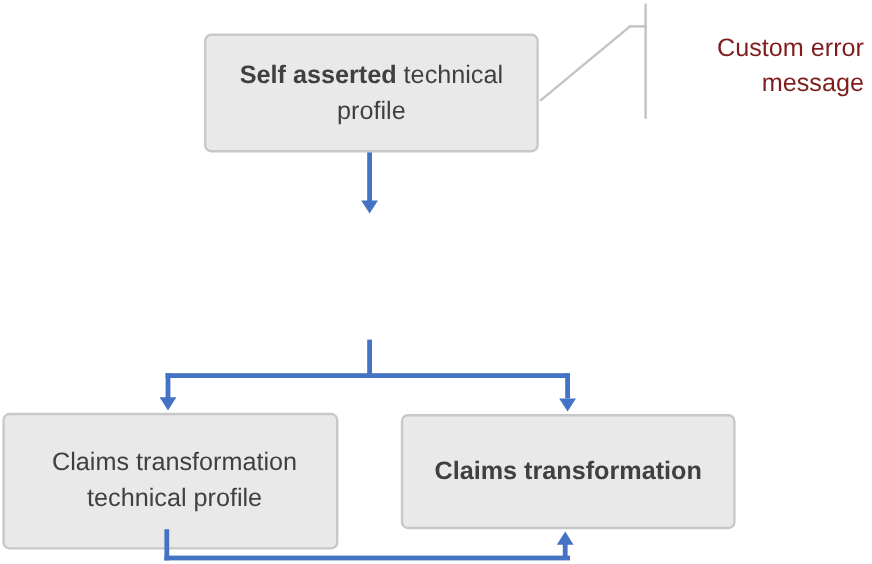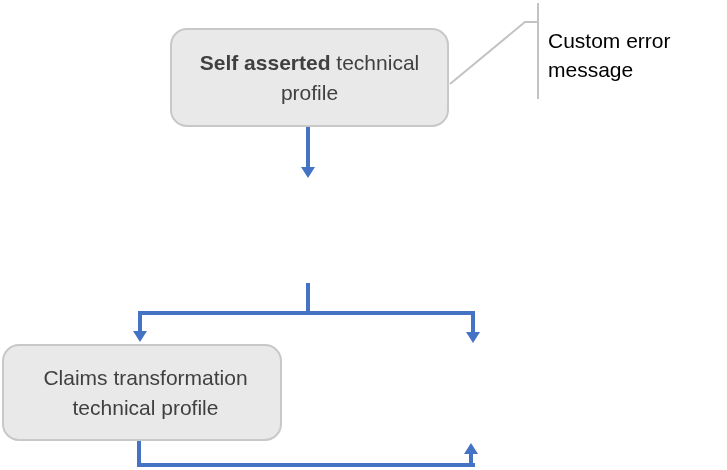--- a/index.html
+++ b/index.html
@@ -13,35 +13,35 @@
     width: 727px;
     height: 470px;
     background: #ffffff;
     overflow: hidden;
   }
   
   .node {
     position: absolute;
     background: #e9e9e9;
     border: 2px solid #c8c8c8;
-    border-radius: 17px;
+    border-radius: 6px;
     box-sizing: border-box;
     display: flex;
     align-items: center;
     justify-content: center;
     text-align: center;
     color: #404040;
     font-size: 21px;
     line-height: 30px;
     padding: 0 9px;
   }
   .node .b { font-weight: 700; }
   #node-self       { left: 170px; top: 28px;  width: 279px; height: 99px;  }
   #node-validation { left: 170px; top: 181px; width: 279px; height: 101px; }
-  #node-claims-tp  { left: 2px;   top: 344px; width: 280px; height: 97px; padding-left: 16px;  }
+  #node-claims-tp  { left: 2px;   top: 344px; width: 280px; height: 114px; padding-left: 16px;  }
   #node-claims     { left: 334px; top: 345px; width: 279px; height: 96px;  }
 
   
   .line {
     position: absolute;
     background: #4472C4;
   }
   .ah {
     position: absolute;
     width: 0;
@@ -78,22 +78,22 @@
   #callout-diagonal {
     left: 450px; top: 83px; width: 98px; height: 2px;
     transform: rotate(-39.6deg);
     transform-origin: 0 50%;
   }
   #callout-horizontal { left: 524px; top: 21px; width: 15px; height: 2px; }
   #callout-vertical   { left: 537px; top: 3px;  width: 2px;  height: 96px; }
   #callout-text {
     position: absolute;
     left: 548px; top: 26px; width: 172px;
-    text-align: left;
-    color: #000000;
+    text-align: right;
+    color: #7f1d1d;
     font-size: 21px;
     line-height: 29px;
   }
 </style>
 </head>
 <body>
 
 <div class="canvas">
 
   <div class="callout-line" id="callout-diagonal"></div>
@@ -103,20 +103,23 @@
 
   <div class="node" id="node-self">
     <div><span class="b">Self asserted</span><span> technical profile</span></div>
   </div>
 
 
   <div class="node" id="node-claims-tp">
     <div><span class="b"></span><span>Claims transformation technical profile</span></div>
   </div>
 
+  <div class="node" id="node-claims">
+    <div><span class="b">Claims transformation</span><span></span></div>
+  </div>
 
   <div class="line" id="v-self-validation"></div>
   <div class="ah ah-down" id="ah-self-validation"></div>
 
   <div class="line" id="v-validation-branch"></div>
   <div class="line" id="h-branch"></div>
   <div class="line" id="v-branch-left"></div>
   <div class="ah ah-down" id="ah-branch-left"></div>
   <div class="line" id="v-branch-right"></div>
   <div class="ah ah-down" id="ah-branch-right"></div>

